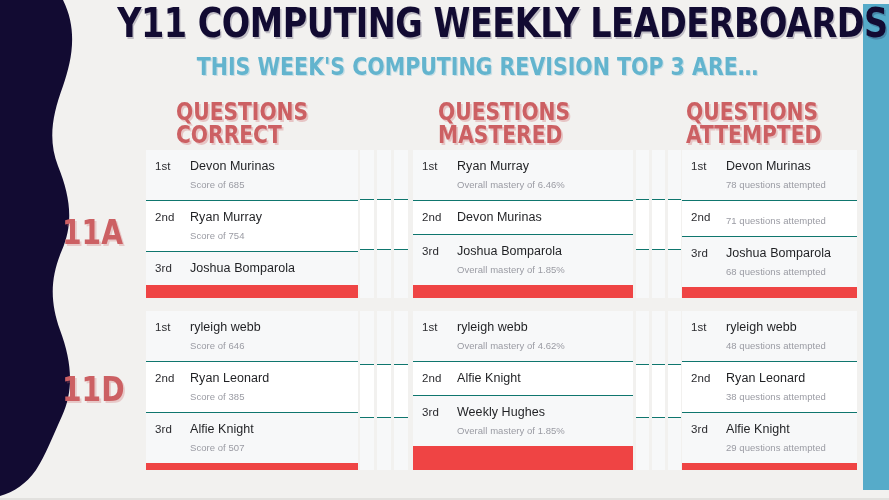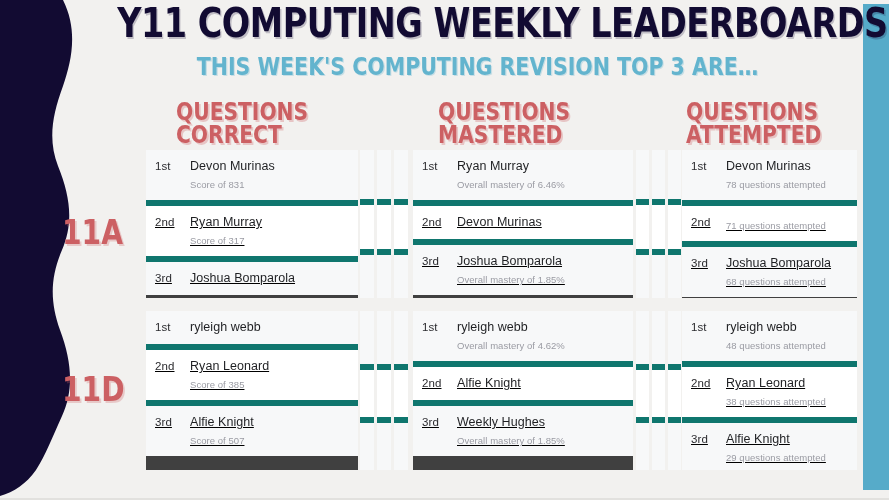--- a/index.html
+++ b/index.html
@@ -108,36 +108,36 @@
     transform: scaleX(0.92);
     transform-origin: left top;
     z-index: 6;
   }
   #class-label-11a { left: 62px; top: 215px; }
   #class-label-11d { left: 62px; top: 372px; }
 
   
   .lb-card {
     position: absolute;
-    background: #404040;
+    background: #ef4444;
     box-sizing: border-box;
     overflow: hidden;
     z-index: 3;
   }
   .lb-row {
     position: relative;
     box-sizing: border-box;
     display: flex;
     align-items: flex-start;
     background: #ffffff;
     padding-top: 9px;
     padding-bottom: 9px;
   }
   .lb-row.shaded { background: #f7f8f9; }
-  .lb-row + .lb-row { border-top: 6px solid #0f766e; text-decoration: underline; }
+  .lb-row + .lb-row { border-top: 1px solid #0f766e; }
   .rank {
     font-size: 11.5px;
     line-height: 14px;
     color: #2b2b2f;
     width: 44px;
     flex: 0 0 44px;
     padding-left: 9px;
     box-sizing: border-box;
     letter-spacing: 0.1px;
   }
@@ -208,28 +208,28 @@
 Attempted</div>
 
   <div id="class-label-11a" class="class-label">11A</div>
   <div id="class-label-11d" class="class-label">11D</div>
 
   <div class="lb-card col-correct band-a">
     <div class="lb-row shaded">
       <div class="rank">1st</div>
       <div class="entry">
         <div class="entry-name">Devon Murinas</div>
-        <div class="entry-detail">Score of 831</div>
+        <div class="entry-detail">Score of 685</div>
       </div>
     </div>
     <div class="lb-row">
       <div class="rank">2nd</div>
       <div class="entry">
         <div class="entry-name">Ryan Murray</div>
-        <div class="entry-detail">Score of 317</div>
+        <div class="entry-detail">Score of 754</div>
       </div>
     </div>
     <div class="lb-row shaded">
       <div class="rank">3rd</div>
       <div class="entry">
         <div class="entry-name">Joshua Bomparola</div>
       </div>
     </div>
   </div>
 
@@ -277,20 +277,21 @@
         <div class="entry-detail">68 questions attempted</div>
       </div>
     </div>
   </div>
 
   <div class="lb-card col-correct band-d">
     <div class="lb-row shaded">
       <div class="rank">1st</div>
       <div class="entry">
         <div class="entry-name">ryleigh webb</div>
+        <div class="entry-detail">Score of 646</div>
       </div>
     </div>
     <div class="lb-row">
       <div class="rank">2nd</div>
       <div class="entry">
         <div class="entry-name">Ryan Leonard</div>
         <div class="entry-detail">Score of 385</div>
       </div>
     </div>
     <div class="lb-row shaded">

